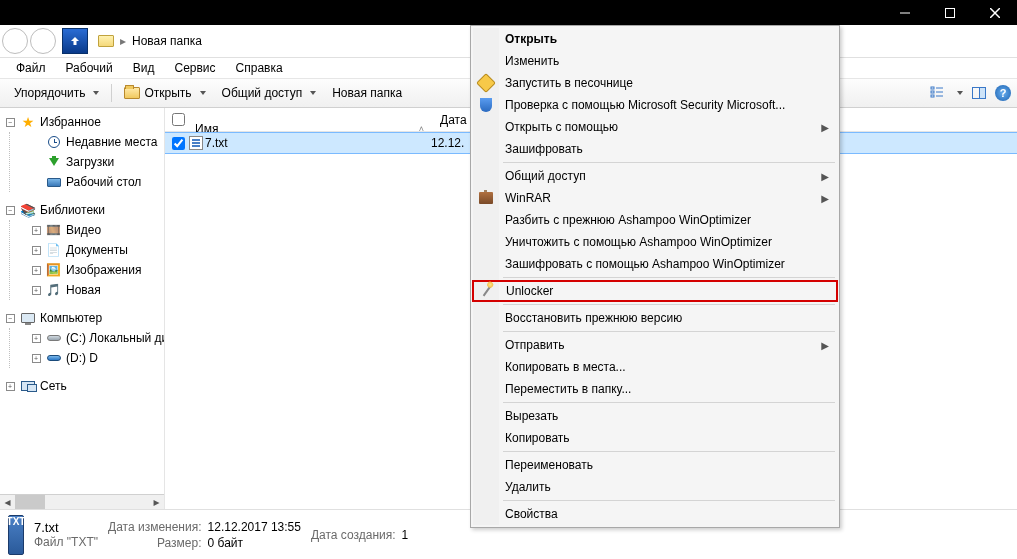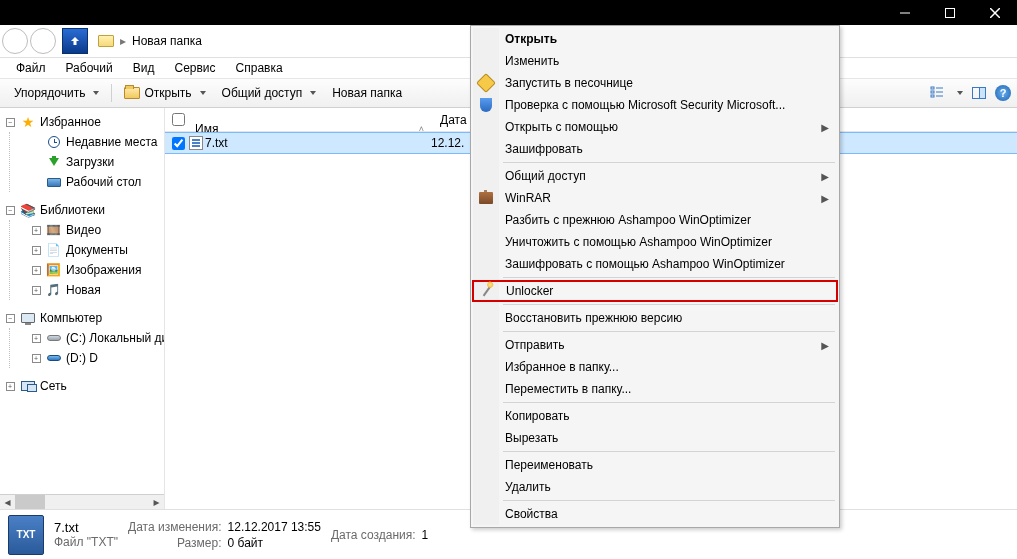--- a/index.html
+++ b/index.html
@@ -78,21 +78,21 @@
   .row.selected { background: #cde8ff; border: 1px solid #7abaff; border-left: none; border-right: none; }
   .row .chk { width: 18px; display:flex; align-items:center; justify-content:center;}
   .row .chk input{margin:0;}
   .row .fico { width: 18px; display:flex; align-items:center; justify-content:center;}
   .txt-ico { width: 14px; height: 14px; background: #fff; border: 1px solid #888; position: relative; }
   .txt-ico::before{content:"";position:absolute;left:2px;top:2px;right:2px;height:2px;background:#4a80c6;box-shadow:0 3px 0 #4a80c6, 0 6px 0 #4a80c6;}
   .row .cell-name { width: 226px; }
   .row .cell-date { }
 
   .statusbar { height: 50px; border-top: 1px solid #e0e0e0; display: flex; align-items: center; padding: 4px 8px; gap: 10px; }
-  .status-ico { width: 36px; height: 40px; background: linear-gradient(#4a80c6,#2a5a9a); border: 1px solid #1a3a6a; border-radius: 2px; display:flex; align-items:center; justify-content:center; color:#fff; font-weight:bold; font-size:10px; }
+  .status-ico { width: 16px; height: 40px; background: linear-gradient(#4a80c6,#2a5a9a); border: 1px solid #1a3a6a; border-radius: 2px; display:flex; align-items:flex-start; justify-content:center; color:#fff; font-weight:bold; font-size:10px; }
   .status-col { display: grid; grid-template-columns: auto auto; column-gap: 6px; row-gap: 2px; align-items: center; }
   .status-label { color: #6a6a6a; text-align: right; }
   .status-main { font-weight: 400; }
   .status-main .fname{font-size:13px;}
 
   .context-menu { position: absolute; top: 25px; left: 470px; width: 370px; background: #f5f5f5; border: 1px solid #a8a8a8; box-shadow: 2px 2px 4px rgba(0,0,0,0.2); padding: 2px; }
   .cm-iconcol { position:absolute; left:2px; top:2px; bottom:2px; width:26px; background:#f0f0f0; }
   .cm-item { position: relative; height: 22px; display: flex; align-items: center; padding-left: 32px; padding-right: 20px; }
   .cm-item.bold { font-weight: bold; }
   .cm-item .arr { position: absolute; right: 8px; color: #555; font-size: 10px; }
@@ -435,32 +435,32 @@
     <div class="cm-sep"></div>
     <div class="cm-item">
         <span>Восстановить прежнюю версию</span>
       </div>
     <div class="cm-sep"></div>
     <div class="cm-item">
         <span>Отправить</span>
         <span class="arr">▶</span>
       </div>
     <div class="cm-item">
-        <span>Избранное в папку...</span>
+        <span>Копировать в места...</span>
       </div>
     <div class="cm-item">
         <span>Переместить в папку...</span>
       </div>
     <div class="cm-sep"></div>
     <div class="cm-item">
+        <span>Вырезать</span>
+      </div>
+    <div class="cm-item">
         <span>Копировать</span>
       </div>
-    <div class="cm-item">
-        <span>Вырезать</span>
-      </div>
     <div class="cm-sep"></div>
     <div class="cm-item">
         <span>Переименовать</span>
       </div>
     <div class="cm-item">
         <span>Удалить</span>
       </div>
     <div class="cm-sep"></div>
     <div class="cm-item">
         <span>Свойства</span>

